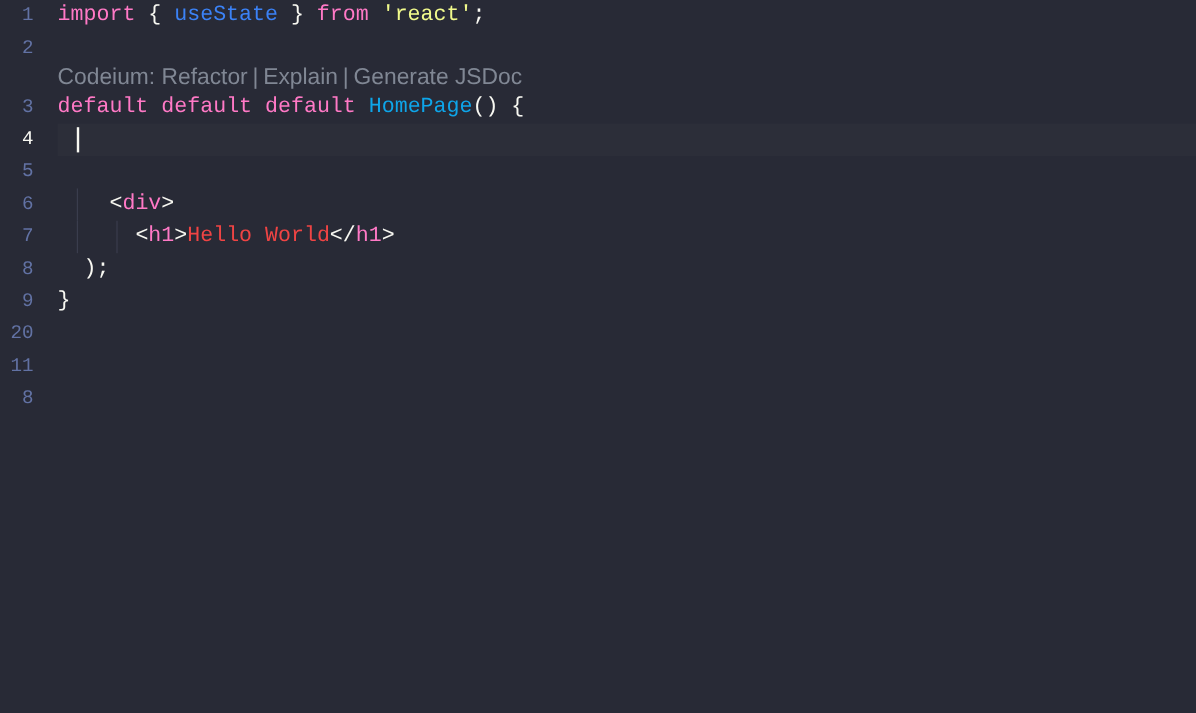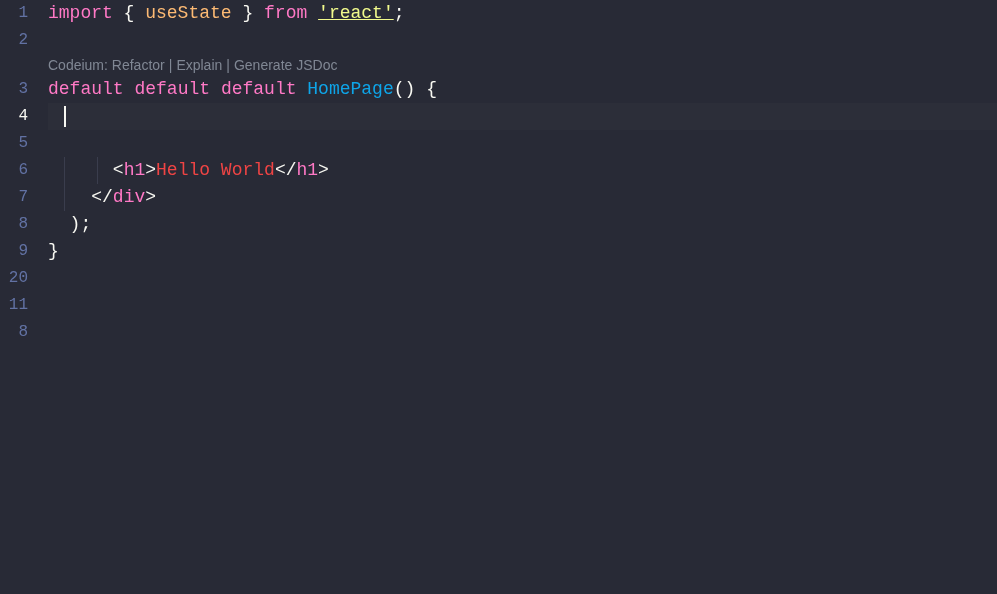--- a/index.html
+++ b/index.html
@@ -37,21 +37,21 @@
       color: #f8f8f2;
     }
     .code-area {
       flex: 1;
       position: relative;
     }
     .codelens {
       height: 22px;
       line-height: 22px;
       color: #808794;
-      font-size: 14px;
+      font-size: 19px;
       font-family: -apple-system, BlinkMacSystemFont, 'Segoe UI', sans-serif;
     }
     .codelens-link {
       color: #808794;
     }
     .codelens-sep {
       margin: 0 4px;
     }
     .code-line {
       height: 27px;
@@ -73,22 +73,22 @@
     .indent-guide {
       position: absolute;
       width: 1px;
       background: #3a3d4d;
       top: 0;
       bottom: 0;
     }
     
     .tok-keyword { color: #ff79c6; text-align: center; }
     .tok-punctuation { color: #f8f8f2; }
-    .tok-variable { color: #fdba74; }
-    .tok-string { color: #f1fa8c; text-decoration: underline; }
+    .tok-variable { color: #3b82f6; }
+    .tok-string { color: #f1fa8c; }
     .tok-function { color: #0ea5e9; }
     .tok-tag-bracket { color: #f8f8f2; }
     .tok-tag { color: #ff79c6; }
     .tok-text { color: #ef4444; }
     .gutter-spacer {
       height: 22px;
     }
   </style>
 </head>
 <body>
@@ -117,24 +117,24 @@
 
     <div class="codelens"><span>Codeium:</span> <span class="codelens-link">Refactor</span><span class="codelens-sep">|</span><span class="codelens-link">Explain</span><span class="codelens-sep">|</span><span class="codelens-link">Generate JSDoc</span></div>
 
     <div class="code-line"><span class="tok-keyword">default</span> <span class="tok-keyword">default</span> <span class="tok-keyword">default</span> <span class="tok-function">HomePage</span><span class="tok-punctuation">()</span><span class="tok-punctuation"> {</span></div>
 
     <div class="code-line current-line">  <span class="cursor"></span></div>
 
     <div class="code-line"></div>
 
 
+    <div class="code-line"><span class="indent-guide" style="left:16px"></span>    <span class="tok-tag-bracket">&lt;</span><span class="tok-tag">div</span><span class="tok-tag-bracket">&gt;</span></div>
 
     <div class="code-line"><span class="indent-guide" style="left:16px"></span><span class="indent-guide" style="left:49px"></span>      <span class="tok-tag-bracket">&lt;</span><span class="tok-tag">h1</span><span class="tok-tag-bracket">&gt;</span><span class="tok-text">Hello World</span><span class="tok-tag-bracket">&lt;/</span><span class="tok-tag">h1</span><span class="tok-tag-bracket">&gt;</span></div>
 
-    <div class="code-line"><span class="indent-guide" style="left:16px"></span>    <span class="tok-tag-bracket">&lt;/</span><span class="tok-tag">div</span><span class="tok-tag-bracket">&gt;</span></div>
 
     <div class="code-line">  <span class="tok-punctuation">)</span><span class="tok-punctuation">;</span></div>
 
     <div class="code-line"><span class="tok-punctuation">}</span></div>
 
     <div class="code-line"></div>
   </div>
 </div>
 
 </body></html>

